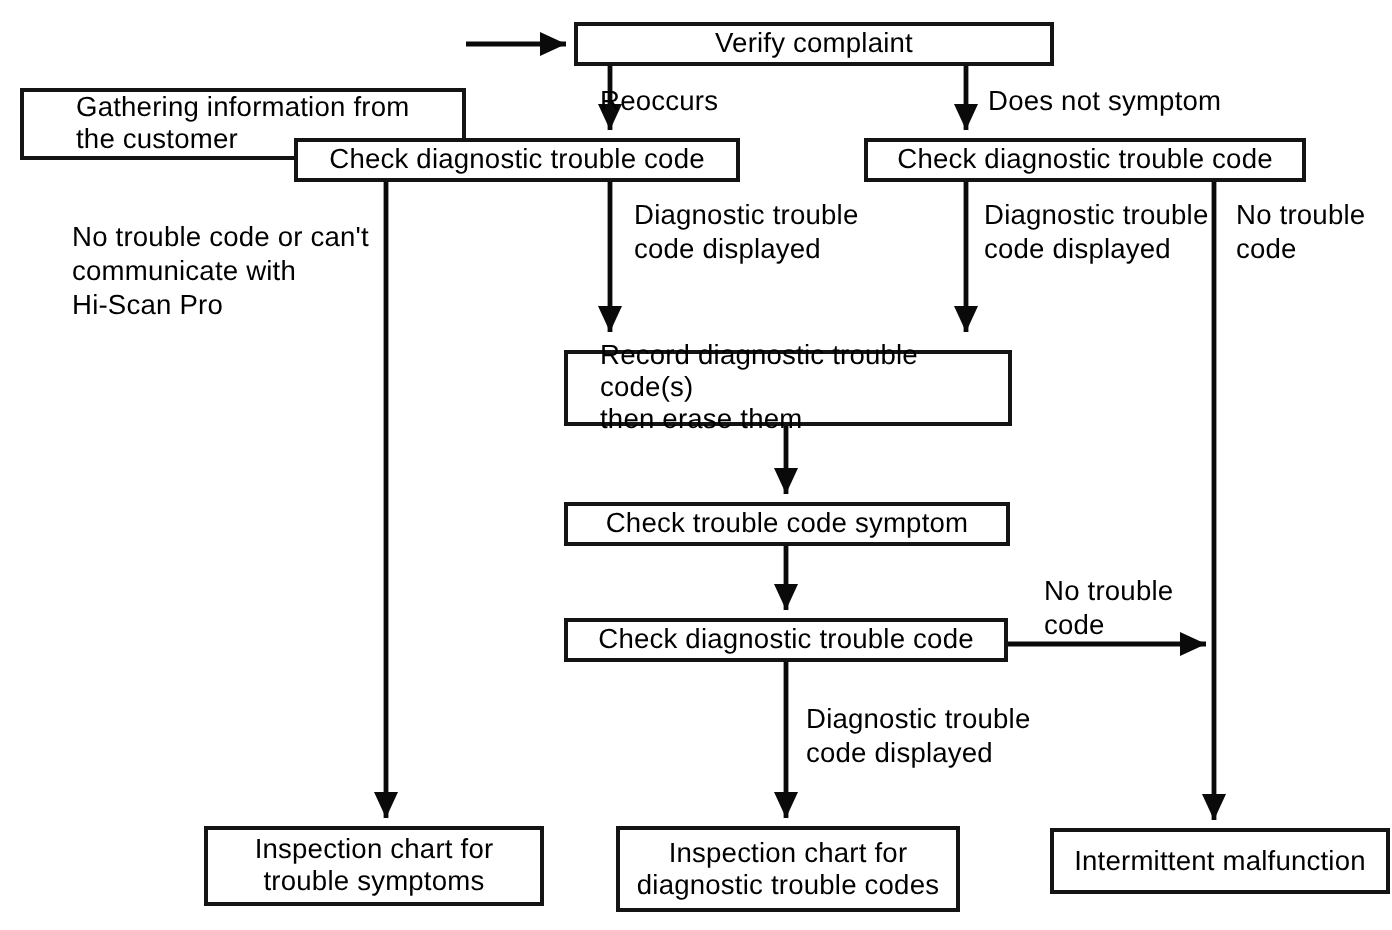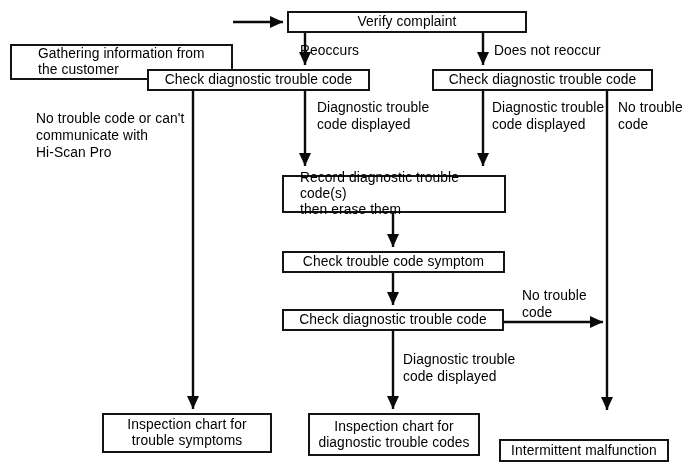--- a/index.html
+++ b/index.html
@@ -104,27 +104,27 @@
   <div class="box" style="left:102px; top:413px; width:170px; height:40px;">
     <span>Inspection chart for
 trouble symptoms</span>
   </div>
 
   <div class="box" style="left:308px; top:413px; width:172px; height:43px;">
     <span>Inspection chart for
 diagnostic trouble codes</span>
   </div>
 
-  <div class="box" style="left:499px; top:414px; width:170px; height:23px;margin-top:25px;">
+  <div class="box" style="left:525px; top:414px; width:170px; height:33px;">
     <span>Intermittent malfunction</span>
   </div>
 
   <div class="edge-label" style="left:300px; top:42px;">Reoccurs</div>
 
-  <div class="edge-label" style="left:494px; top:42px;">Does not reoccur</div>
+  <div class="edge-label" style="left:494px; top:42px;">Does not symptom</div>
 
   <div class="edge-label" style="left:317px; top:99px;">Diagnostic trouble
 code displayed</div>
 
   <div class="edge-label" style="left:492px; top:99px;">Diagnostic trouble
 code displayed</div>
 
   <div class="edge-label" style="left:618px; top:99px;">No trouble
 code</div>
 

